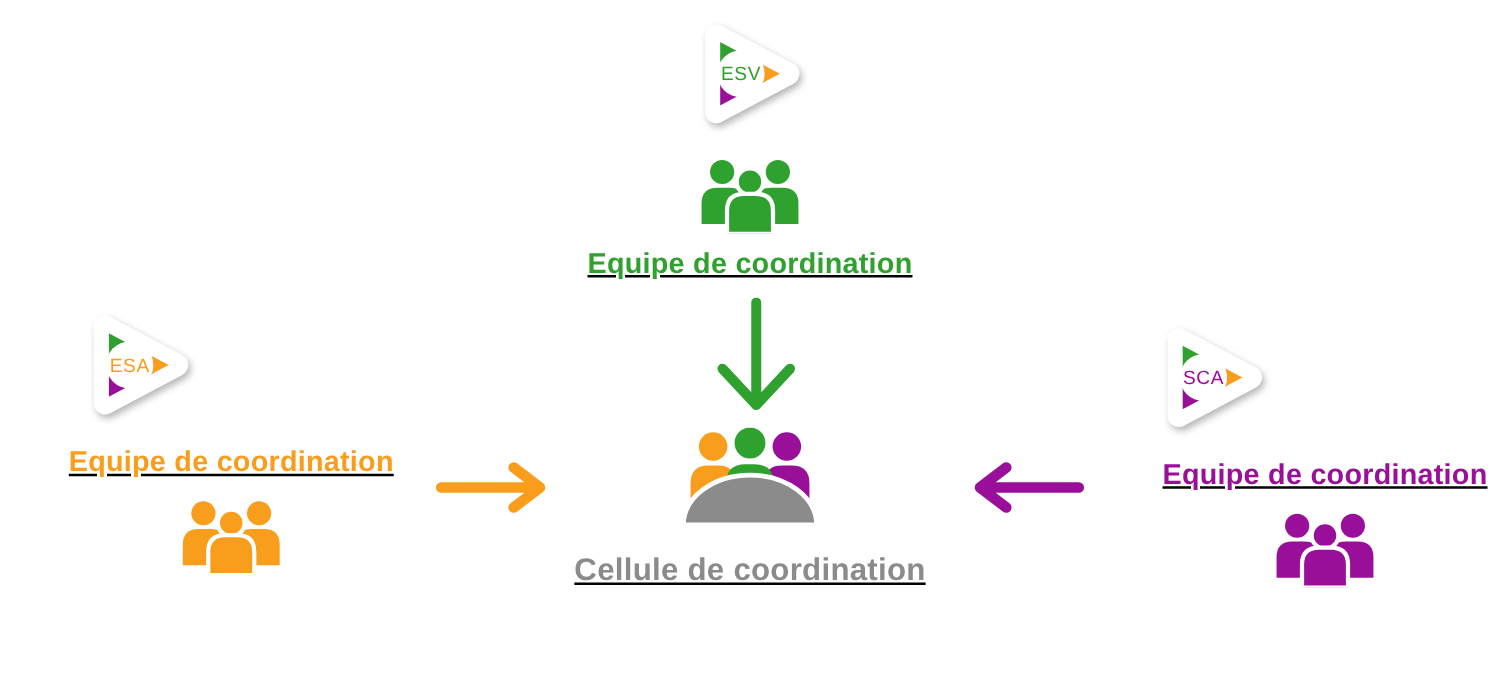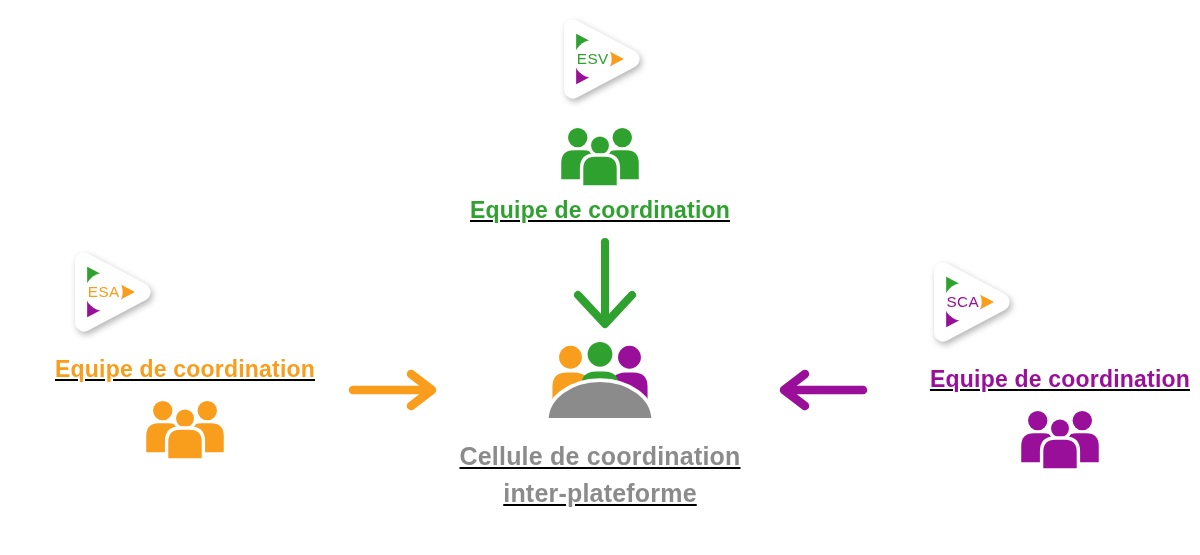--- a/index.html
+++ b/index.html
@@ -123,17 +123,16 @@
         <path class="fill-orange" d="M12,62 v-15 q0-15 15-15 h8 q15,0 15,15 v15 z"></path>
         <circle class="fill-purple" cx="93" cy="16" r="12"></circle>
         <path class="fill-purple" d="M74,62 v-15 q0-15 15-15 h8 q15,0 15,15 v15 z"></path>
         <circle class="fill-green" cx="62" cy="13" r="13"></circle>
         <path class="fill-green" d="M42,62 v-15 q0-16 16-16 h8 q16,0 16,16 v15 z"></path>
         <path class="fill-gray table-outline" d="M6,82 a56,42 0 0 1 112,0 z"></path>
       </g>
     </svg>
     <div class="center-label gray-text">
       <div>Cellule de coordination</div>
-      <div>inter-plateforme</div>
     </div>
   </div>
 
 </div>
 
 </body></html>

